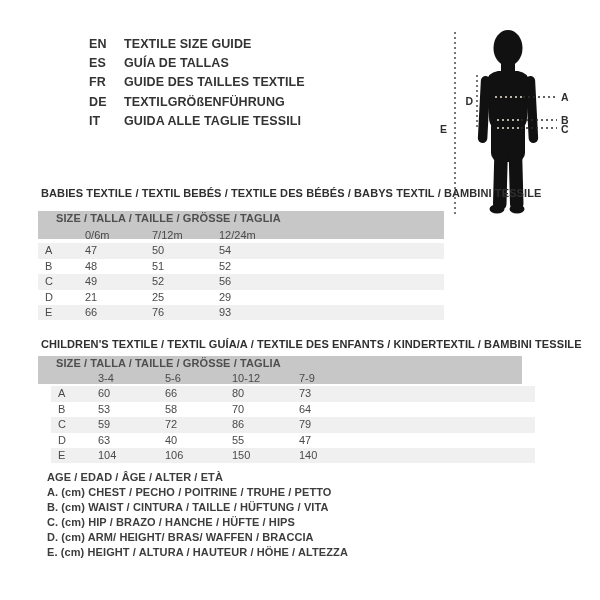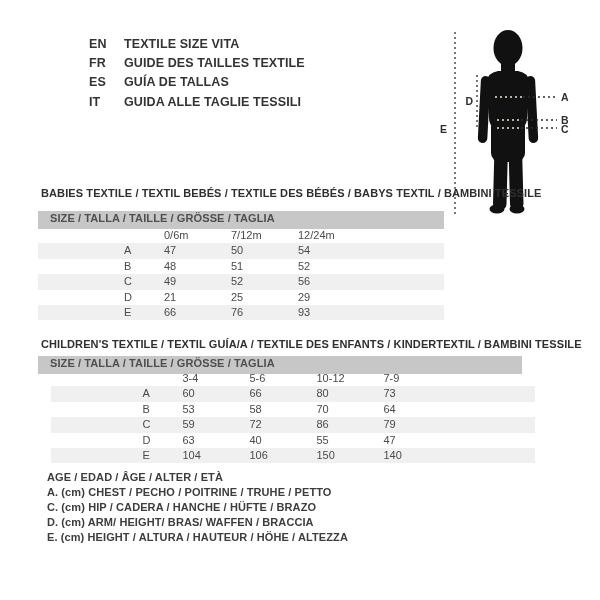--- a/index.html
+++ b/index.html
@@ -11,50 +11,54 @@
 
   
   .langs{left:41px;top:35px;margin-left:48px;}
   .lang-row{display:flex;font-weight:bold;font-size:12.5px;line-height:19.2px;color:#333;letter-spacing:0.1px;}
   .lang-code{width:35px;flex:0 0 35px;}
 
   
   .section-title{font-weight:bold;font-size:11px;color:#2f2f2f;letter-spacing:0.1px;white-space:nowrap;}
 
   
-  .size-bar{background:#c7c7c7;color:#4f4f4f;font-weight:bold;font-size:11px;line-height:14px;height:18px;padding-left:12px;box-sizing:border-box;letter-spacing:0.1px;}
+  .size-bar{background:#c7c7c7;color:#4f4f4f;font-weight:bold;font-size:11px;line-height:14px;height:28px;padding-left:18px;box-sizing:border-box;letter-spacing:0.1px;}
 
   
   .tbl{font-size:11px;color:#4a4a4a;}
-  .t-row{display:flex;height:15.4px;line-height:15.4px;align-items:center;justify-content:center;}
+  .t-row{display:flex;height:15.4px;line-height:15.4px;align-items:center;}
   .t-row.stripe{background:#f0f0f0;}
   .t-row .c0{width:47px;flex:0 0 47px;padding-left:7px;box-sizing:border-box;}
   .t-row .c{width:67px;flex:0 0 67px;}
   .t-head{font-weight:normal;}
 
   
   .legend{left:41px;top:470px;font-weight:bold;font-size:11px;line-height:15.1px;color:#3d3d3d;letter-spacing:0.1px;margin-left:6px;}
 
   svg text{font-family:"Liberation Sans", sans-serif;}
 </style>
 </head>
 <body>
 
 <div class="abs langs">
   <div class="lang-row">
     <span class="lang-code">EN</span>
-    <span>TEXTILE SIZE VITA</span>
+    <span>TEXTILE SIZE GUIDE</span>
+  </div>
+  <div class="lang-row">
+    <span class="lang-code">ES</span>
+    <span>GUÍA DE TALLAS</span>
   </div>
   <div class="lang-row">
     <span class="lang-code">FR</span>
     <span>GUIDE DES TAILLES TEXTILE</span>
   </div>
   <div class="lang-row">
-    <span class="lang-code">ES</span>
-    <span>GUÍA DE TALLAS</span>
+    <span class="lang-code">DE</span>
+    <span>TEXTILGRÖßENFÜHRUNG</span>
   </div>
   <div class="lang-row">
     <span class="lang-code">IT</span>
     <span>GUIDA ALLE TAGLIE TESSILI</span>
   </div>
 </div>
 
 <svg class="abs" style="left:435px;top:12px;" width="150" height="210" viewBox="0 0 150 210">
 
   <line x1="20" y1="20" x2="20" y2="203" stroke="#2e2e2e" stroke-width="1.3" stroke-dasharray="2 3"></line>
@@ -176,16 +180,17 @@
     <span class="c">104</span>
     <span class="c">106</span>
     <span class="c">150</span>
     <span class="c">140</span>
   </div>
 </div>
 
 <div class="abs legend">
   <div>AGE / EDAD / ÂGE / ALTER / ETÀ</div>
   <div>A. (cm) CHEST / PECHO / POITRINE / TRUHE / PETTO</div>
-  <div>C. (cm) HIP / CADERA / HANCHE / HÜFTE / BRAZO</div>
+  <div>B. (cm) WAIST / CINTURA / TAILLE / HÜFTUNG / VITA</div>
+  <div>C. (cm) HIP / BRAZO / HANCHE / HÜFTE / HIPS</div>
   <div>D. (cm) ARM/ HEIGHT/ BRAS/ WAFFEN / BRACCIA</div>
   <div>E. (cm) HEIGHT / ALTURA / HAUTEUR / HÖHE / ALTEZZA</div>
 </div>
 
 </body></html>

